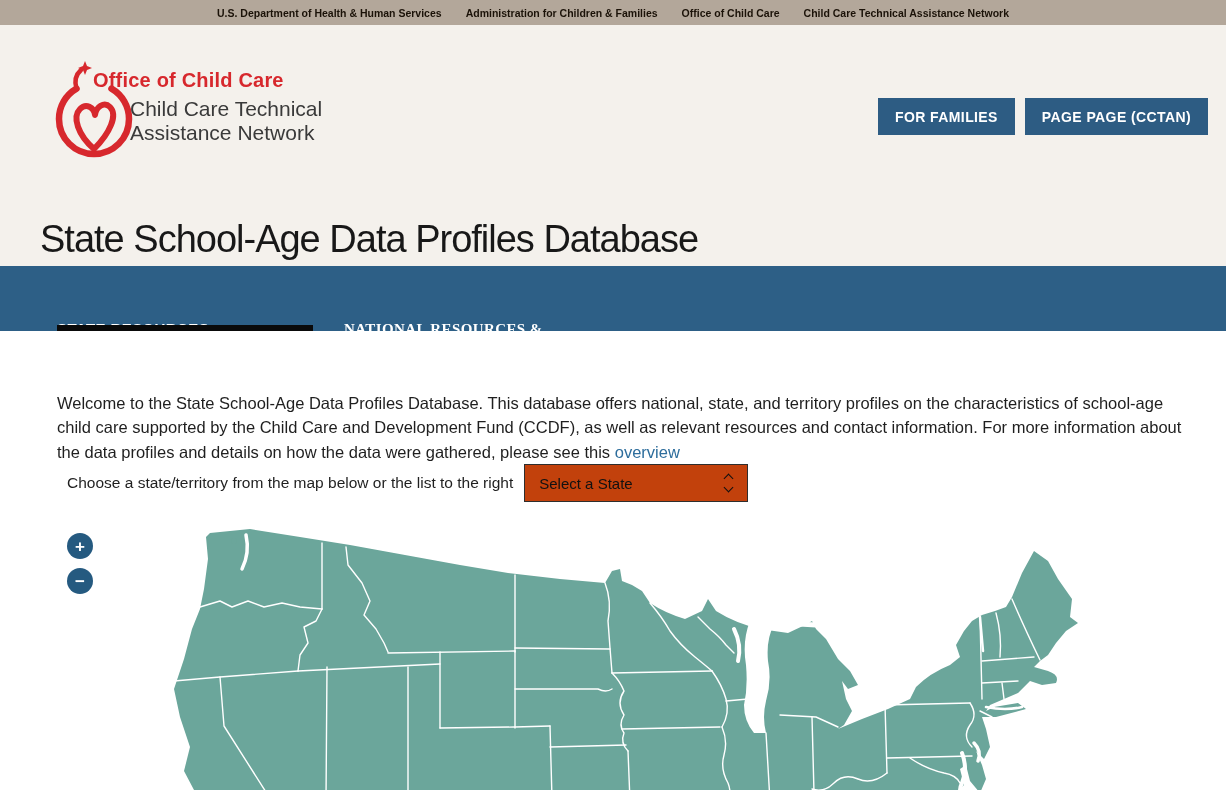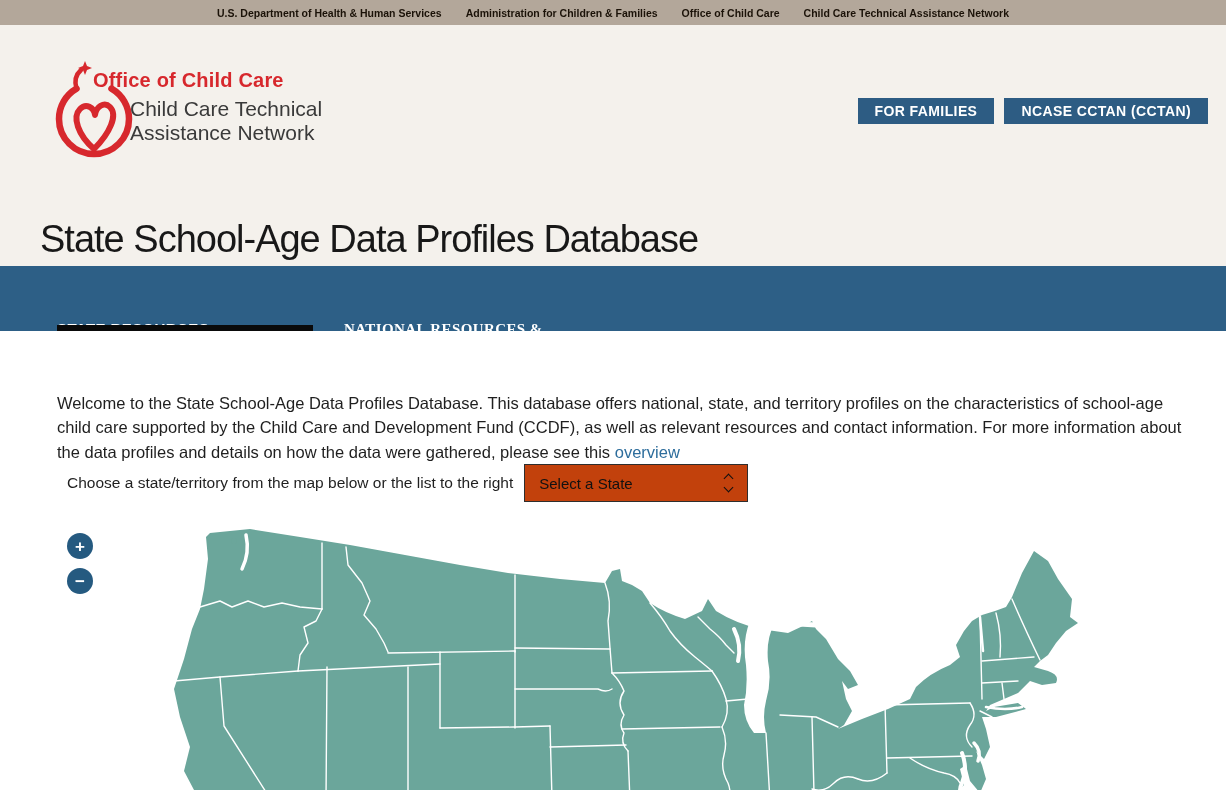--- a/index.html
+++ b/index.html
@@ -15,21 +15,21 @@
   
   .header{position:absolute;left:0;top:25px;width:100%;height:241px;background:var(--header_bg,#f4f1ec);}
   .logo{position:absolute;left:48px;top:36px;width:310px;height:130px;}
   .logo svg{position:absolute;left:0;top:0;}
   .logo-red{position:absolute;left:45px;top:8px;font-size:20px;font-weight:bold;
             color:var(--brand_red,#d7282d);white-space:nowrap;letter-spacing:0.2px;}
   .logo-black{position:absolute;left:82px;top:36px;width:215px;font-size:21px;line-height:1.15;
             color:var(--logo_text,#3a3a3a);}
   .cta{position:absolute;right:18px;top:73px;display:flex;gap:10px;}
   .cta .btn{background:var(--btn_bg,#2d5c83);color:#fff;font-size:14px;font-weight:bold;
-            letter-spacing:0.4px;padding:0 17px;height:26px;display:flex;align-items:center;
+            letter-spacing:0.4px;padding:0 17px;height:37px;display:flex;align-items:center;
             cursor:pointer;white-space:nowrap;text-align:right;}
   .page-title{position:absolute;left:40px;top:193px;font-size:38px;font-weight:normal;
             letter-spacing:-1px;color:var(--title_text,#181818);white-space:nowrap;}
 
   
   .navbar{position:absolute;left:0;top:266px;width:100%;height:65px;background:var(--nav_bg,#2d5f86);}
   .tab{position:absolute;top:16px;color:#fff;font-size:15px;font-weight:bold;
        letter-spacing:0.4px;line-height:1.08;cursor:pointer;margin-top:39px;}
   .tab1{left:57px;}
   .tab2{left:344px;width:210px;font-family:Liberation Serif, serif;}
@@ -86,21 +86,21 @@
         <path d="M28.5,28 Q25,16 33,9" fill="none" stroke="#d7282d" stroke-width="4.5" stroke-linecap="round"></path>
         <polygon fill="#d7282d" points="37,0 39,5 44,7 39,9 37,14 35,9 30,7 35,5"></polygon>
         <path d="M46,88 C30,74 24,56 32,48 C38,42 46,46 47,54 C48,46 56,40 62,46 C70,54 62,72 46,88 Z" fill="none" stroke="#d7282d" stroke-width="6" stroke-linejoin="round" stroke-linecap="round"></path>
       </svg>
       <div class="logo-red">Office of Child Care</div>
       <div class="logo-black">Child Care Technical Assistance Network</div>
     </div>
 
     <div class="cta">
       <div class="btn">FOR FAMILIES</div>
-      <div class="btn">NCASE CCTAN (CCTAN)</div>
+      <div class="btn">PAGE PAGE (CCTAN)</div>
     </div>
 
     <div class="page-title">State School-Age Data Profiles Database</div>
   </div>
 
   <div class="navbar">
     <div class="tab tab1">STATE RESOURCES</div>
     <div class="tab tab2">NATIONAL RESOURCES &amp; REPORTS</div>
     <div class="tab-underline"></div>
   </div>

